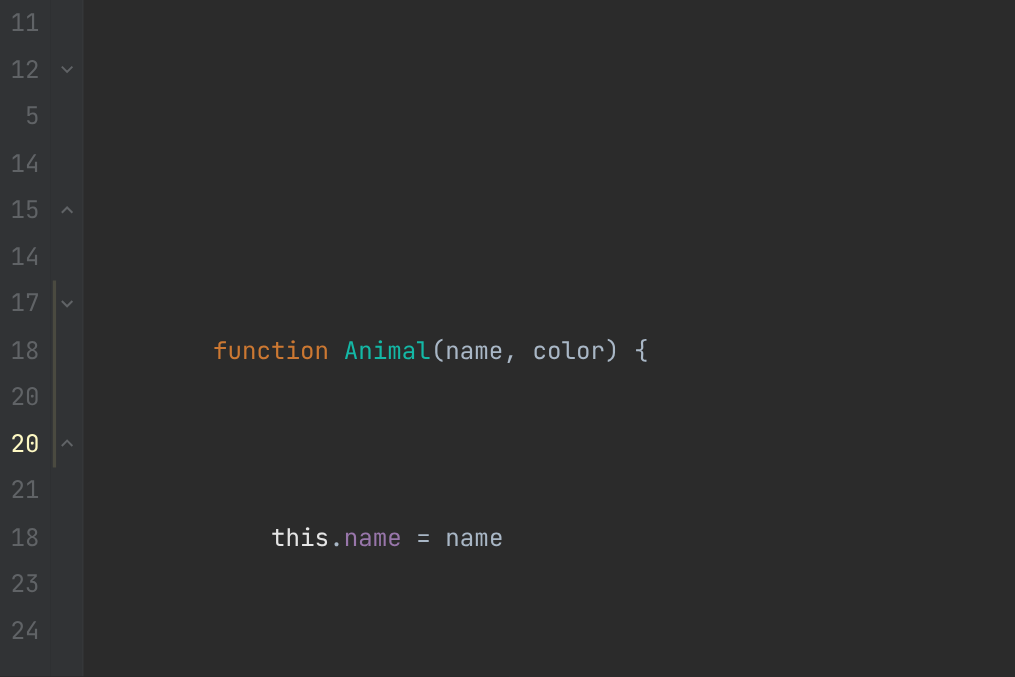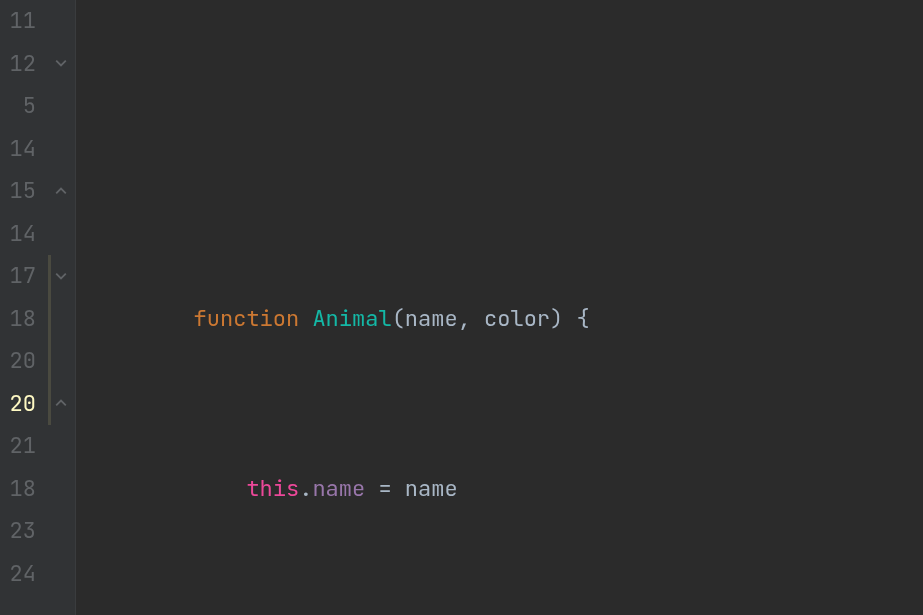--- a/index.html
+++ b/index.html
@@ -55,21 +55,21 @@
   .code-area {
     flex: 1;
     background: #2b2b2b;
     position: relative;
     white-space: pre;
   }
   .line { height: 42.5px; padding-left: 12px; display: flex; align-items: flex-end; }
   
   .kw { color: #cc7832; }
   .def { color: #14b8a6; }
-  .this { color: #ec4899; }
+  .this { color: #e5e5e5; }
   .prop { color: #9876aa; }
   .punc { color: #a9b7c6; }
   .ident { color: #a9b7c6; }
   .ln { height: 42.5px; display: flex; align-items: center; justify-content: flex-end; }
   .ln.curr { color: #fef9c3; }
   svg.chev { width: 12px; height: 12px; }
 </style>
 </head>
 <body>
 

